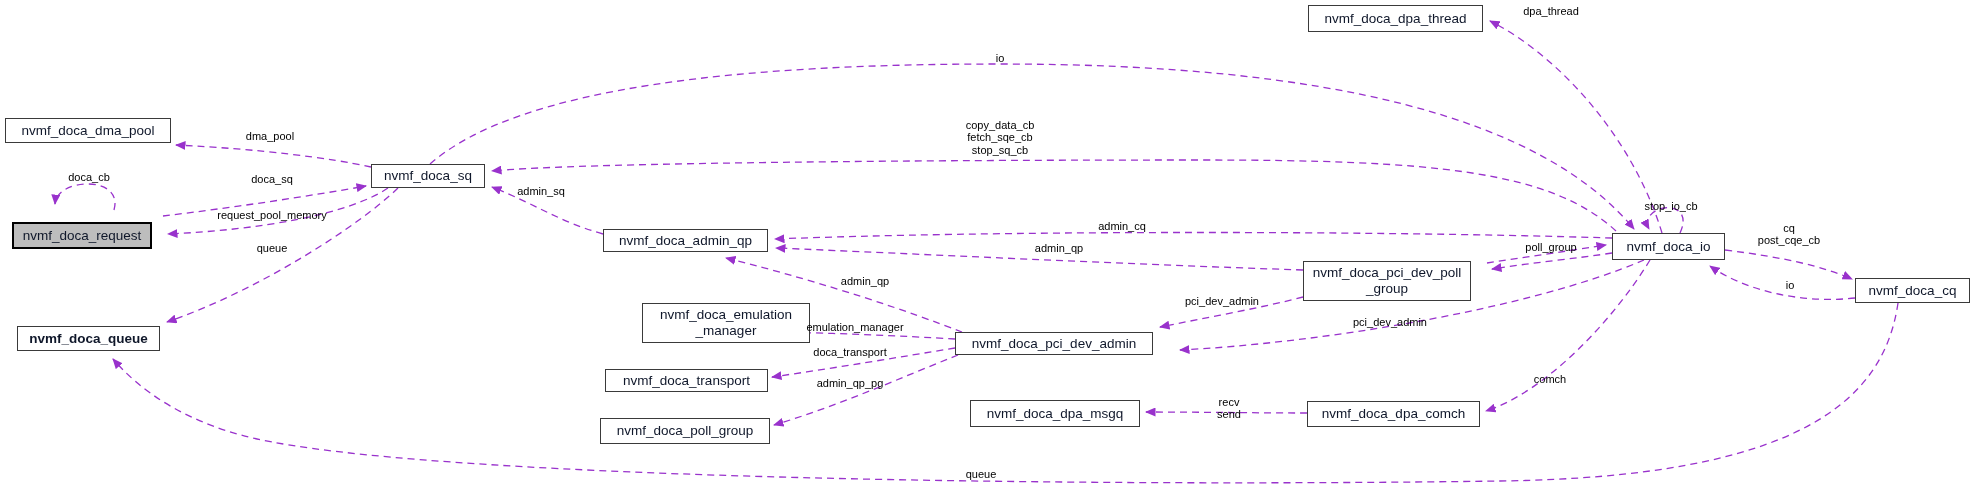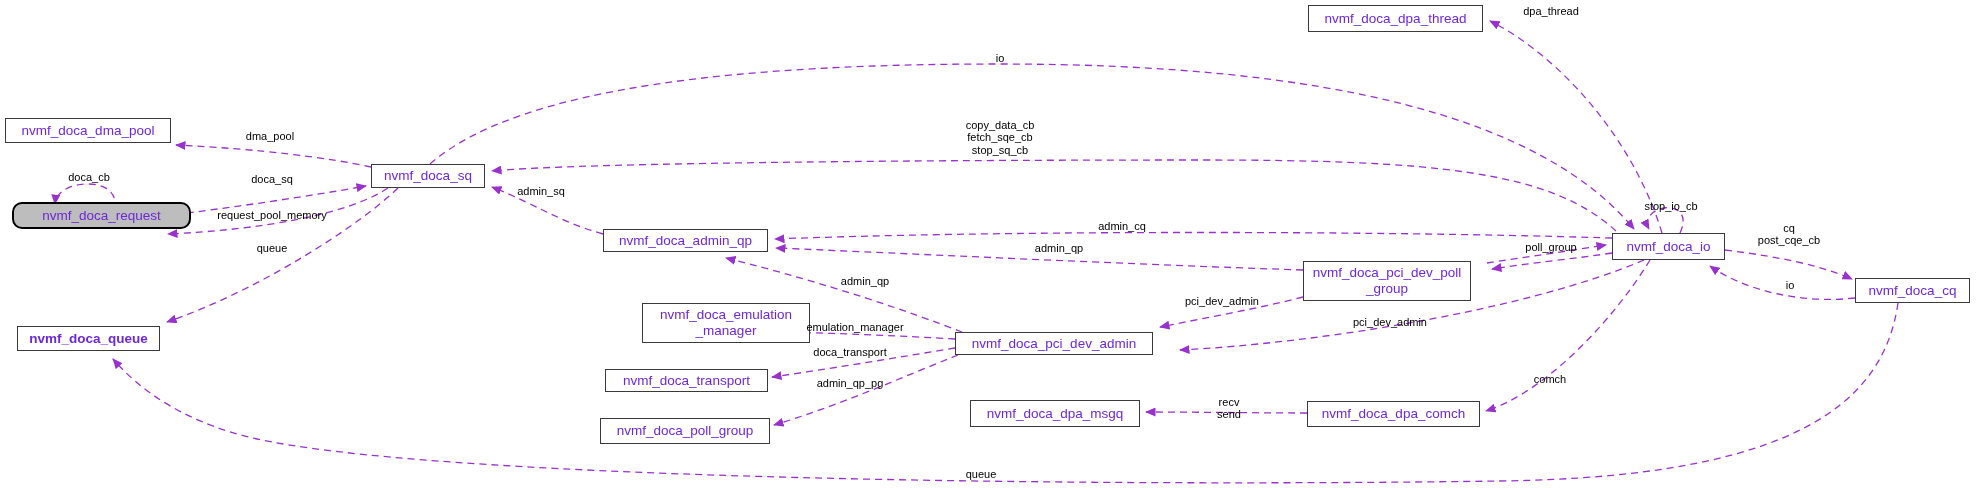--- a/index.html
+++ b/index.html
@@ -11,21 +11,21 @@
     overflow:hidden;
   }
   #edge-layer{position:absolute;left:0;top:0;width:1976px;height:488px;}
   .edge-path{fill:none;stroke-width:1.3px;stroke-dasharray:7,5;}
   .node{
     position:absolute;
     display:flex;align-items:center;justify-content:center;
     background:#ffffff;
     border:1.4px solid #3a3a3a;
     box-sizing:border-box;
-    font-size:13.5px;color:#6d28d9;
+    font-size:13.5px;color:#0f172a;
     text-align:center;white-space:pre-line;line-height:1.18;
     cursor:pointer;
   }
   .node.highlight{
     background:#bdbdbd;
     border:2px solid #000000;
     cursor:default;
   }
   .edge-label{
     position:absolute;
@@ -68,21 +68,21 @@
         <path d="M 1650,260 C 1612,322 1545,392 1486,411" class="edge-path" stroke="#9932cc" marker-end="url(#arrowhead)"></path>
         <path d="M 1662,233 C 1634,140 1560,56 1490,21" class="edge-path" stroke="#9932cc" marker-end="url(#arrowhead)"></path>
         <path d="M 1680,233 C 1689,214 1677,206 1664,208 C 1651,210 1644,220 1649,229" class="edge-path" stroke="#9932cc" marker-end="url(#arrowhead)"></path>
         <path d="M 1725,250 C 1782,257 1822,266 1852,279" class="edge-path" stroke="#9932cc" marker-end="url(#arrowhead)"></path>
         <path d="M 1855,298 C 1800,304 1744,290 1710,266" class="edge-path" stroke="#9932cc" marker-end="url(#arrowhead)"></path>
         <path d="M 1898,303 C 1884,400 1800,477 1500,481 C 1080,487 470,479 272,442 C 185,426 138,388 113,359" class="edge-path" stroke="#9932cc" marker-end="url(#arrowhead)"></path>
       </g>
   </svg>
   <div id="node-layer">
       <div class="node" style="left: 5px; top: 118px; width: 166px; height: 25px;">nvmf_doca_dma_pool</div>
-      <div class="node highlight" style="left: 12px; top: 202px; width: 179px; height: 27px; border-radius: 10px;">nvmf_doca_request</div>
+      <div class="node highlight" style="left: 12px; top: 222px; width: 140px; height: 27px;">nvmf_doca_request</div>
       <div class="node" style="left: 17px; top: 326px; width: 143px; height: 25px; font-weight: bold;">nvmf_doca_queue</div>
       <div class="node" style="left: 371px; top: 164px; width: 114px; height: 24px;">nvmf_doca_sq</div>
       <div class="node" style="left: 603px; top: 229px; width: 165px; height: 23px;">nvmf_doca_admin_qp</div>
       <div class="node" style="left: 602px; top: 303px; width: 168px; height: 40px; margin-left: 40px;">nvmf_doca_emulation
 _manager</div>
       <div class="node" style="left: 605px; top: 369px; width: 163px; height: 23px;">nvmf_doca_transport</div>
       <div class="node" style="left: 600px; top: 418px; width: 170px; height: 26px;">nvmf_doca_poll_group</div>
       <div class="node" style="left: 955px; top: 332px; width: 198px; height: 23px;">nvmf_doca_pci_dev_admin</div>
       <div class="node" style="left: 970px; top: 400px; width: 170px; height: 27px;">nvmf_doca_dpa_msgq</div>
       <div class="node" style="left: 1307px; top: 401px; width: 173px; height: 26px;">nvmf_doca_dpa_comch</div>

